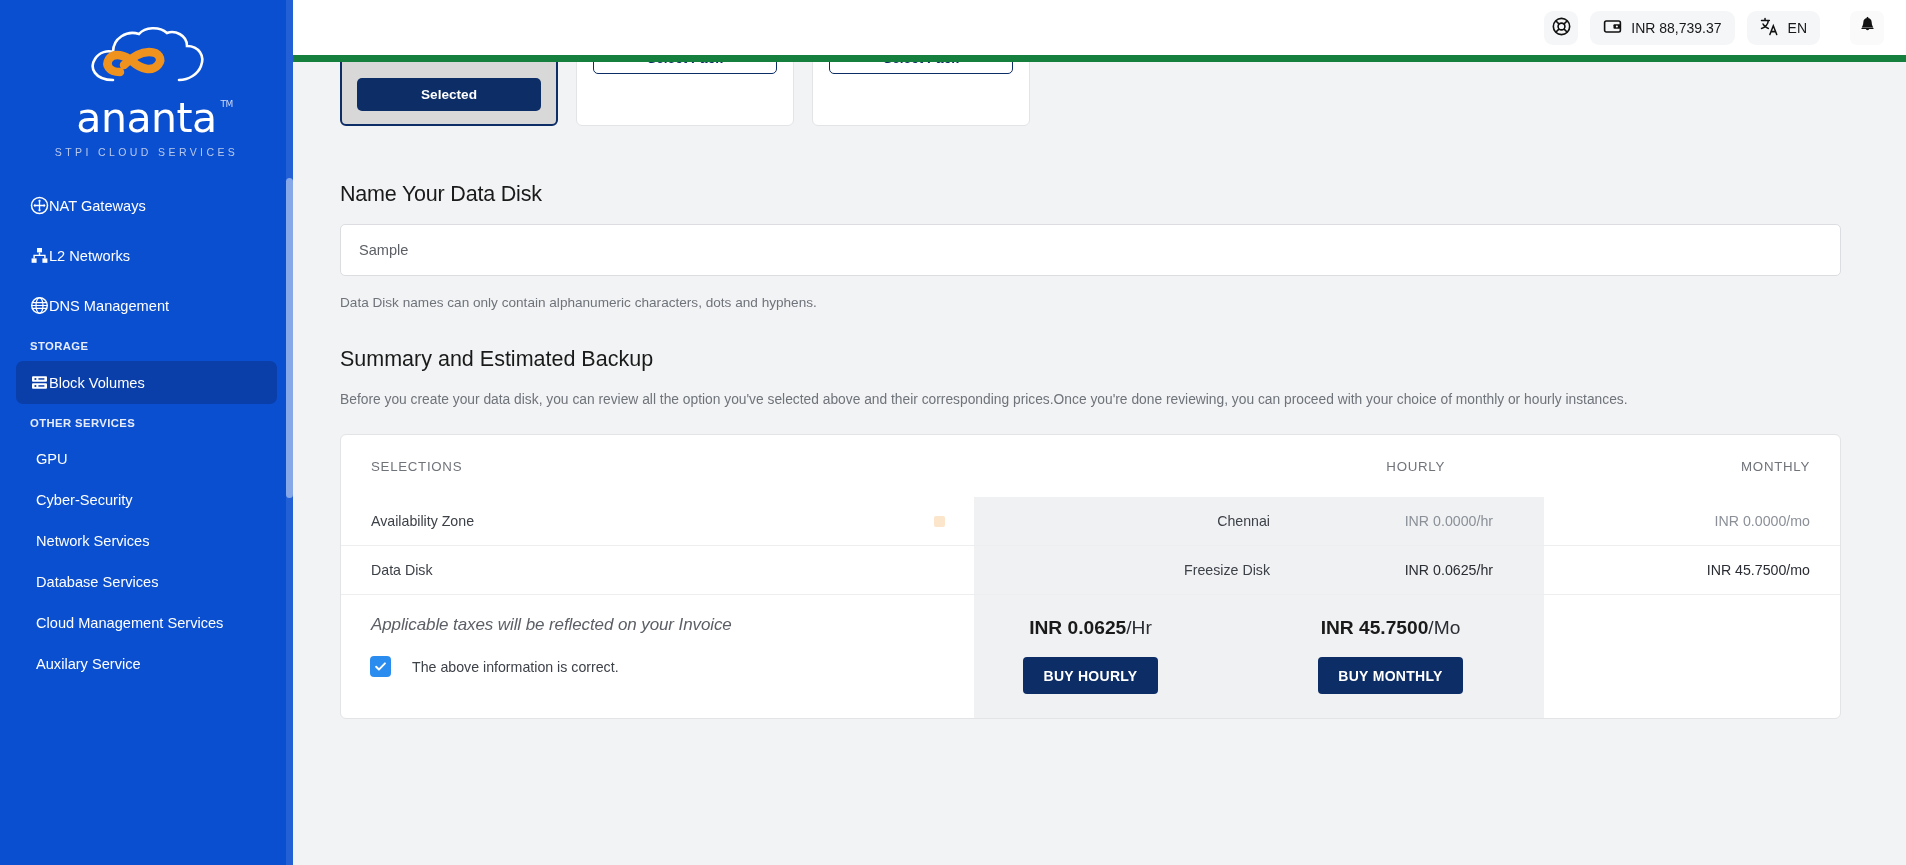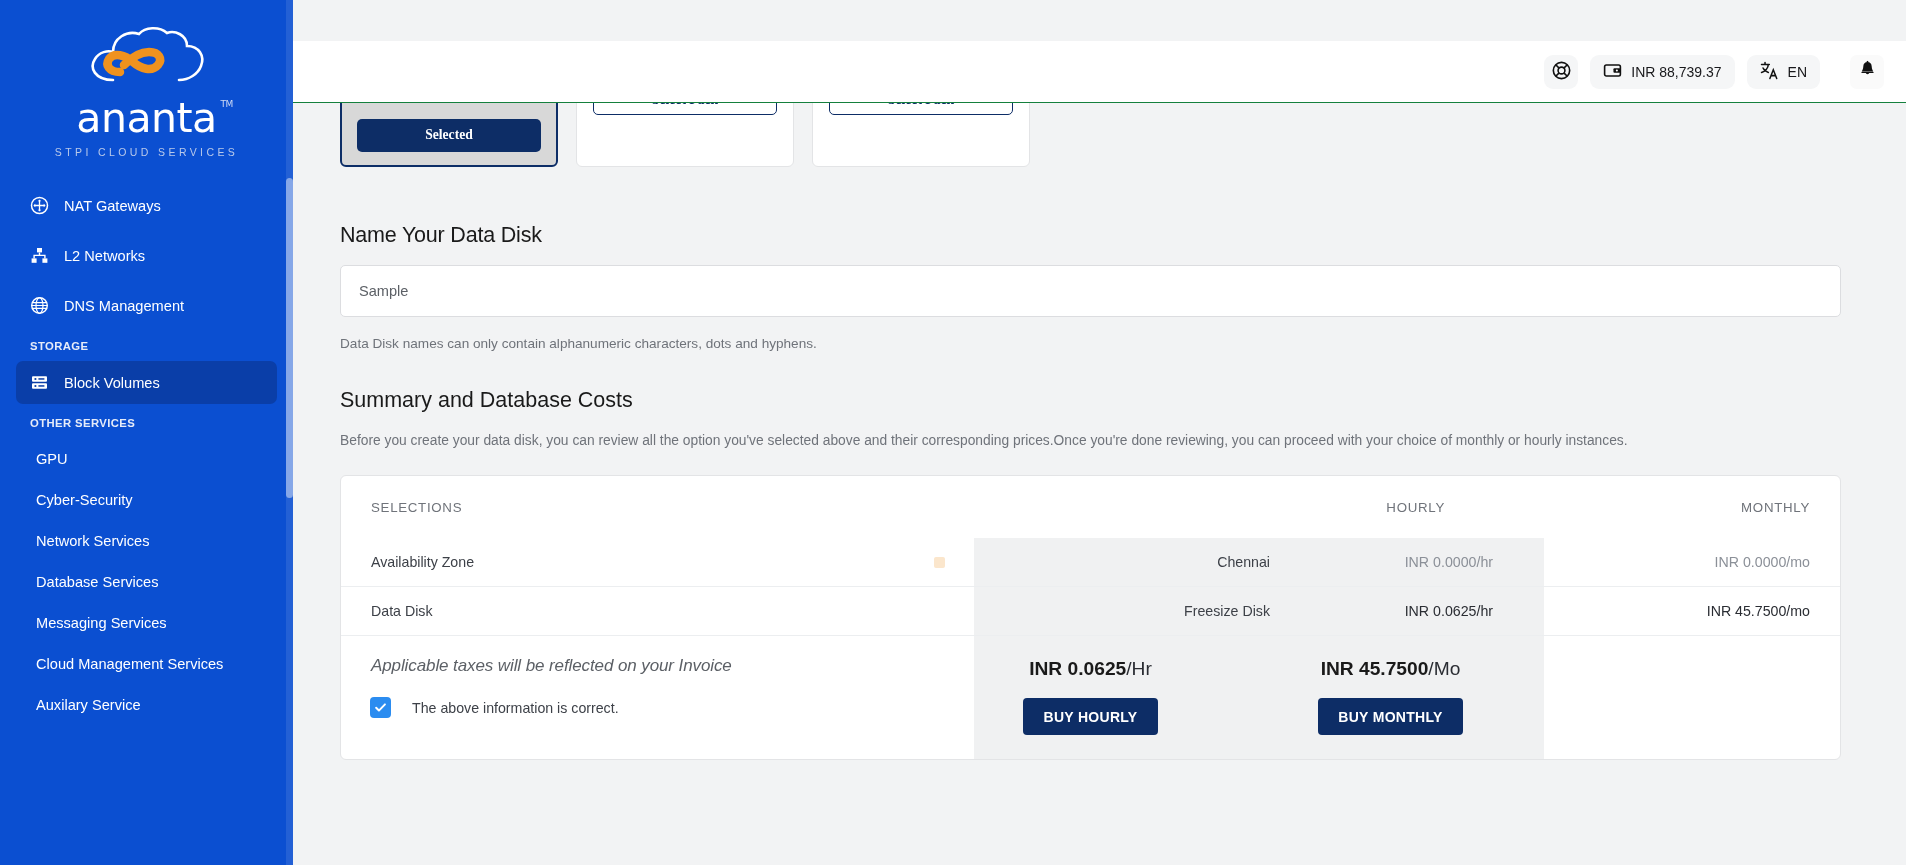--- a/index.html
+++ b/index.html
@@ -37,21 +37,21 @@
   }
   .logo-tm {
     position:absolute; top:2px; right:-16px;
     font-size:9px; color:#cdd9f5;
   }
   .logo-sub {
     color: #b9c9ea; font-size: 10.5px; letter-spacing: 3.4px;
     margin-top: 7px; font-weight: 500;
   }
   .nav-item {
-    display: flex; align-items: center; gap: 15px;
+    display: flex; align-items: center; 
     height: 43px; margin: 0 16px; padding: 0 14px;
     border-radius: 7px; color: #ffffff; font-size: 14.6px;
     cursor: pointer; white-space: nowrap;
   }
   .nav-item .ico { width: 19px; height: 19px; flex: 0 0 19px; display:flex; align-items:center; justify-content:center; }
   .nav-item.sel { background: #0a3ea8; }
   .nav-gap { height: 7px; }
   .nav-section {
     color: #e6ecf9; font-size: 11.3px; font-weight: 700;
     letter-spacing: 0.4px; padding: 13px 0 9px 30px;
@@ -74,22 +74,21 @@
   .pane {
     flex: 1 1 auto; height: 865px; position: relative;
     display: flex; flex-direction: column;
     background: #f2f3f4;
     overflow: hidden;
   }
   .topbar {
     height: 62px; flex: 0 0 62px; background: #ffffff;
     display: flex; align-items: center; justify-content: flex-end;
     padding: 0 22px 0 0; position: relative; z-index: 5;
-    border-bottom: 1px solid #15803d;
-    margin-top: 41px;
+    border-bottom: 7px solid #15803d;
   }
   .chip {
     display: flex; align-items: center; gap: 9px;
     background: #f5f6f7; border-radius: 9px;
     height: 34px; padding: 0 13px; margin-left: 12px;
     cursor: pointer; color: #18181b; font-size: 14px;
   }
   .chip.sq { width: 34px; padding: 0; justify-content: center; }
   .bell-btn {
     width: 34px; height: 34px; display:flex; align-items:center; justify-content:center;
@@ -112,21 +111,21 @@
   .pack.active {
     background: #d8d8d8; border: 2px solid #0d2d66;
     height: 88px; margin-top: -24px; align-items: center;
     padding-bottom: 0;
   }
   .pack-btn {
     width: 184px; height: 31px; border-radius: 5px;
     font-size: 13.6px; font-weight: 700; cursor: pointer;
     display: flex; align-items: center; justify-content: center;
     background: #ffffff; color: #0d2d66; border: 1.6px solid #0d2d66;
-    font-family: Liberation Serif, serif;
+    font-family: Liberation Sans, sans-serif;
   }
   .pack.active .pack-btn {
     background: #0d2d66; color: #ffffff; border: none;
     height: 33px; margin-top: 24px;
   }
 
   .h-sec {
     font-size: 21.5px; color: #1a1a1a; font-weight: 400;
     margin: 56px 0 17px 0; letter-spacing: -0.2px;
   }
@@ -276,21 +275,20 @@
             </svg>
         </span>
         <span>Block Volumes</span>
       </div>
 
       <div class="nav-section">OTHER SERVICES</div>
       <div class="nav-sub">GPU</div>
       <div class="nav-sub">Cyber-Security</div>
       <div class="nav-sub">Network Services</div>
       <div class="nav-sub">Database Services</div>
-      <div class="nav-sub">Messaging Services</div>
       <div class="nav-sub">Cloud Management Services</div>
       <div class="nav-sub">Auxilary Service</div>
     </div>
     <div class="sb-track">
       <div class="sb-thumb"></div>
     </div>
   </aside>
 
   <div class="pane">
 
@@ -350,21 +348,21 @@
             <div class="pack-btn">Select Pack</div>
           </div>
         </div>
 
         
         <h2 class="h-sec">Name Your Data Disk</h2>
         <input class="name-input" type="text" placeholder="Sample" style="">
         <div class="hint">Data Disk names can only contain alphanumeric characters, dots and hyphens.</div>
 
         
-        <h2 class="h-sec2">Summary and Database Costs</h2>
+        <h2 class="h-sec2">Summary and Estimated Backup</h2>
         <div class="lede">Before you create your data disk, you can review all the option you've selected above and their corresponding prices.Once you're done reviewing, you can proceed with your choice of monthly or hourly instances.</div>
 
         <div class="sumcard">
           <div class="shade"></div>
 
           <div class="srow hdr">
             <div class="c-sel">SELECTIONS</div>
             <div class="c-val"></div>
             <div class="c-hr">HOURLY</div>
             <div class="c-mo">MONTHLY</div>

